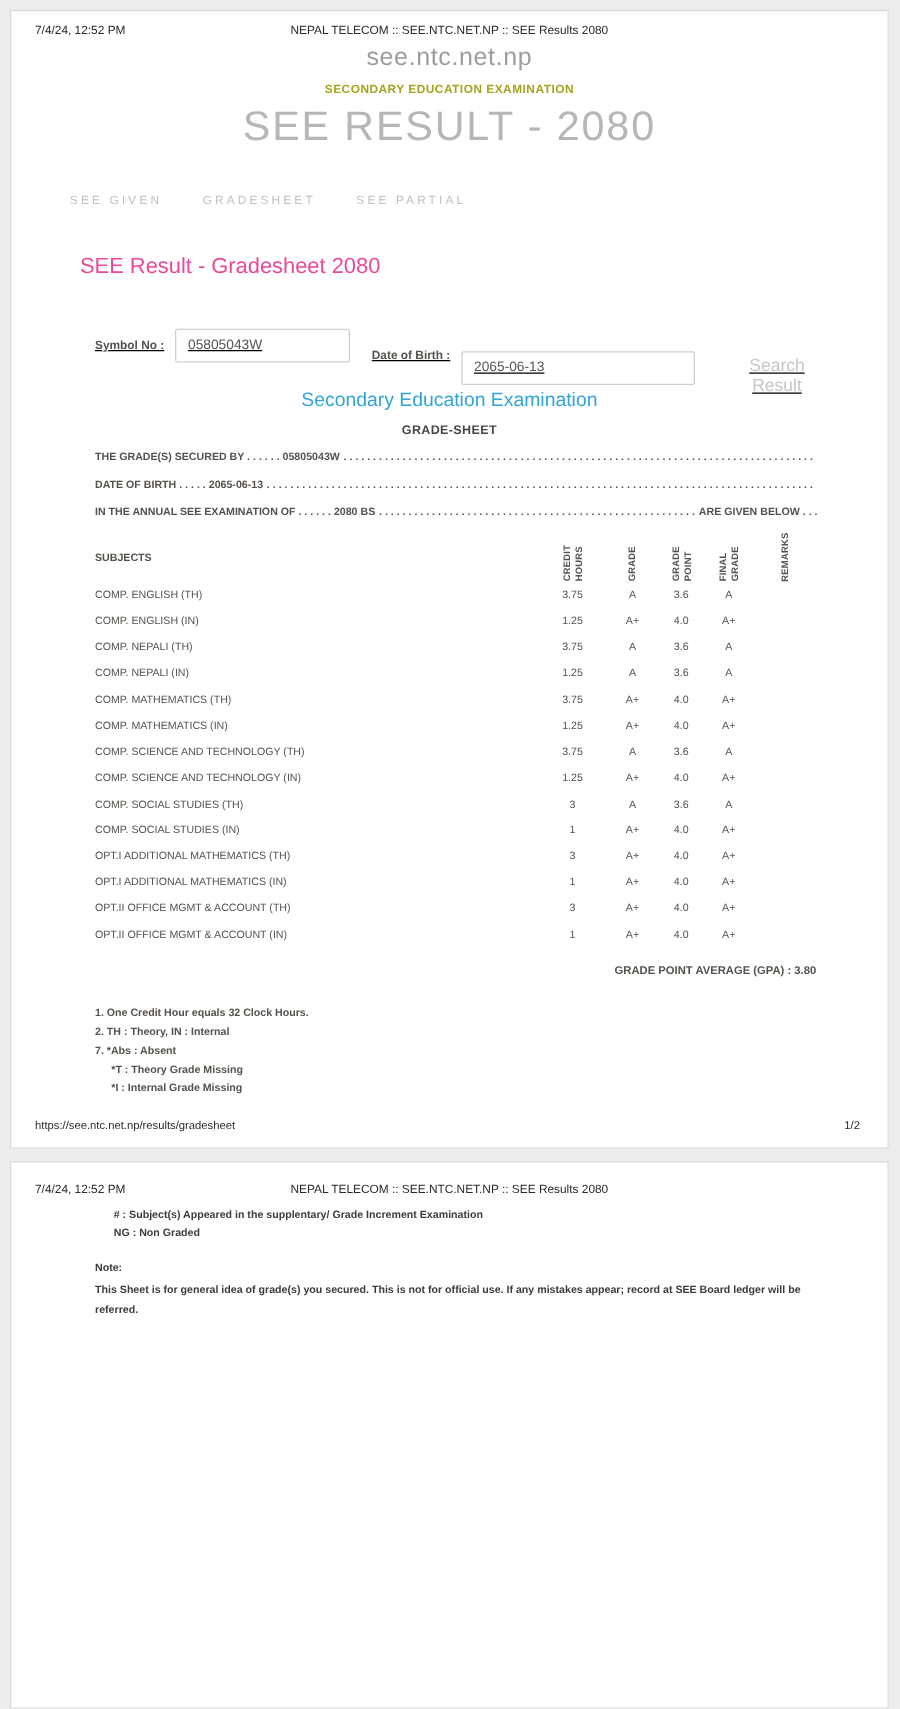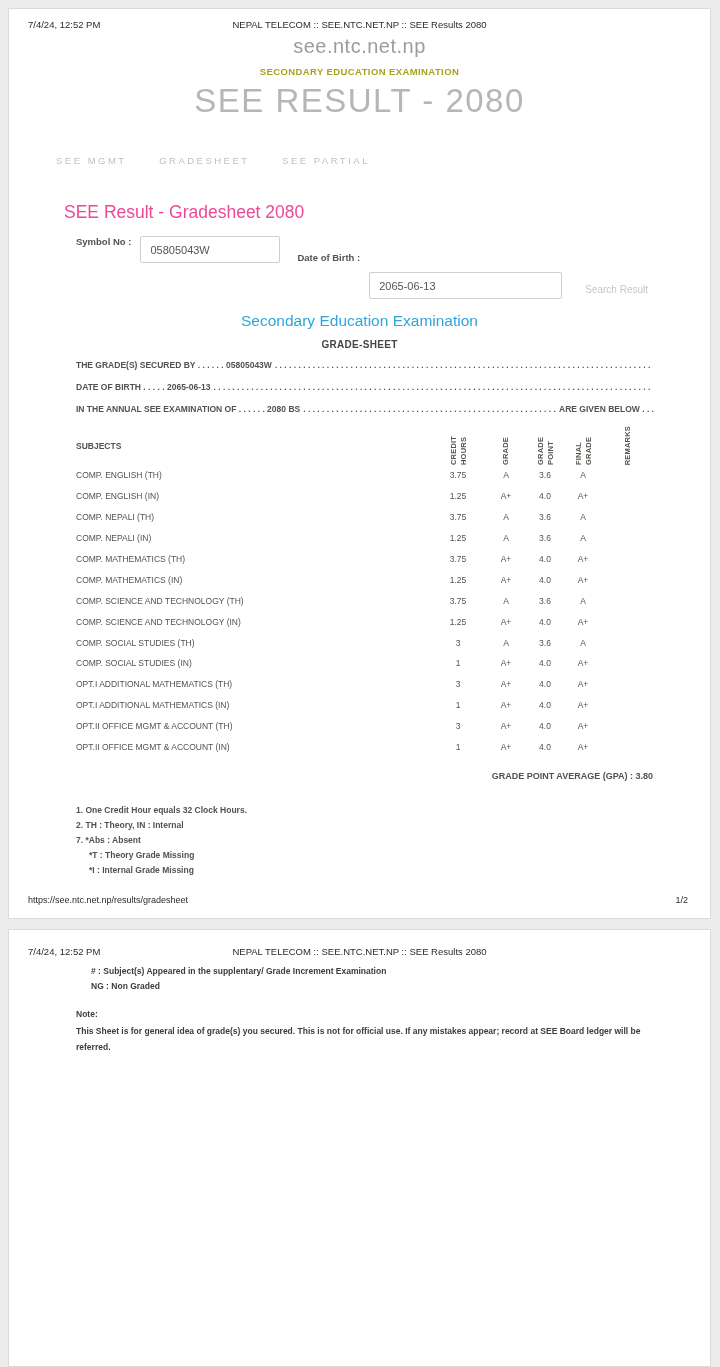--- a/index.html
+++ b/index.html
@@ -31,29 +31,29 @@
               font-size:33px; color:#b6b6b6; letter-spacing:1.5px; font-weight:400; }
 
   .nav { position:absolute; top:141px; left:47px; }
   .nav a { display:inline-block; margin-right:28px; font-size:9.5px; color:#bfbfbf;
            letter-spacing:2.5px; text-decoration:none; cursor:pointer; }
 
   .section-title { position:absolute; top:193px; left:55px; font-size:17.5px;
                    color:#ec4899; font-weight:400; }
 
   .form-row { position:absolute; top:227px; left:67px; right:46px;
-              display:flex; align-items:flex-start; }
+              display:flex; align-items:center;text-decoration:underline; }
   .form-label { font-size:9.5px; font-weight:bold; color:#55514d; white-space:nowrap; }
   .form-input { height:27px; border:1px solid #cfcfcf; border-radius:2px;
                 padding:0 9px; font-size:11px; color:#555; margin-left:9px;
                 font-family:"Liberation Sans", sans-serif; outline:none; background:#fff; }
   #symbol-input { width:140px; }
   #dob-label { margin-left:17px;margin-top:16px; }
   #dob-input { width:193px;margin-top:36px; }
-  .search-btn { margin-left:23px; background:none; border:none; font-size:10px;
+  .search-btn { margin-left:23px; background:none; border:none; font-size:14px;
                 color:#c6c6c6; cursor:pointer; font-family:"Liberation Sans", sans-serif;margin-top:48px; }
 
   .exam-title  { position:absolute; top:303px; left:0; right:0; text-align:center;
                  font-size:15.5px; color:#2fa5da; font-weight:400; }
   .sheet-title { position:absolute; top:330px; left:0; right:0; text-align:center;
                  font-size:10px; font-weight:bold; color:#454545; letter-spacing:.3px; }
 
   .grade-lines { position:absolute; top:351px; left:67px; right:56px; }
   .gline { display:flex; align-items:baseline; height:22px; font-size:8.5px;
            font-weight:bold; color:#55514d; white-space:nowrap; }
@@ -102,21 +102,21 @@
   <div class="print-header">
     <span class="ph-date">7/4/24, 12:52 PM</span>
     <div class="ph-title">NEPAL TELECOM :: SEE.NTC.NET.NP :: SEE Results 2080</div>
   </div>
 
   <div class="domain">see.ntc.net.np</div>
   <div class="subtitle">SECONDARY EDUCATION EXAMINATION</div>
   <div class="big-title">SEE RESULT - 2080</div>
 
   <div class="nav">
-    <a>SEE MGMT</a>
+    <a>SEE GIVEN</a>
     <a>GRADESHEET</a>
     <a>SEE PARTIAL</a>
   </div>
 
   <div class="section-title">SEE Result - Gradesheet 2080</div>
 
   <div class="form-row">
     <span class="form-label">Symbol No :</span>
     <input class="form-input" id="symbol-input" type="text" value="05805043W" style="">
     <span class="form-label" id="dob-label">Date of Birth :</span>

